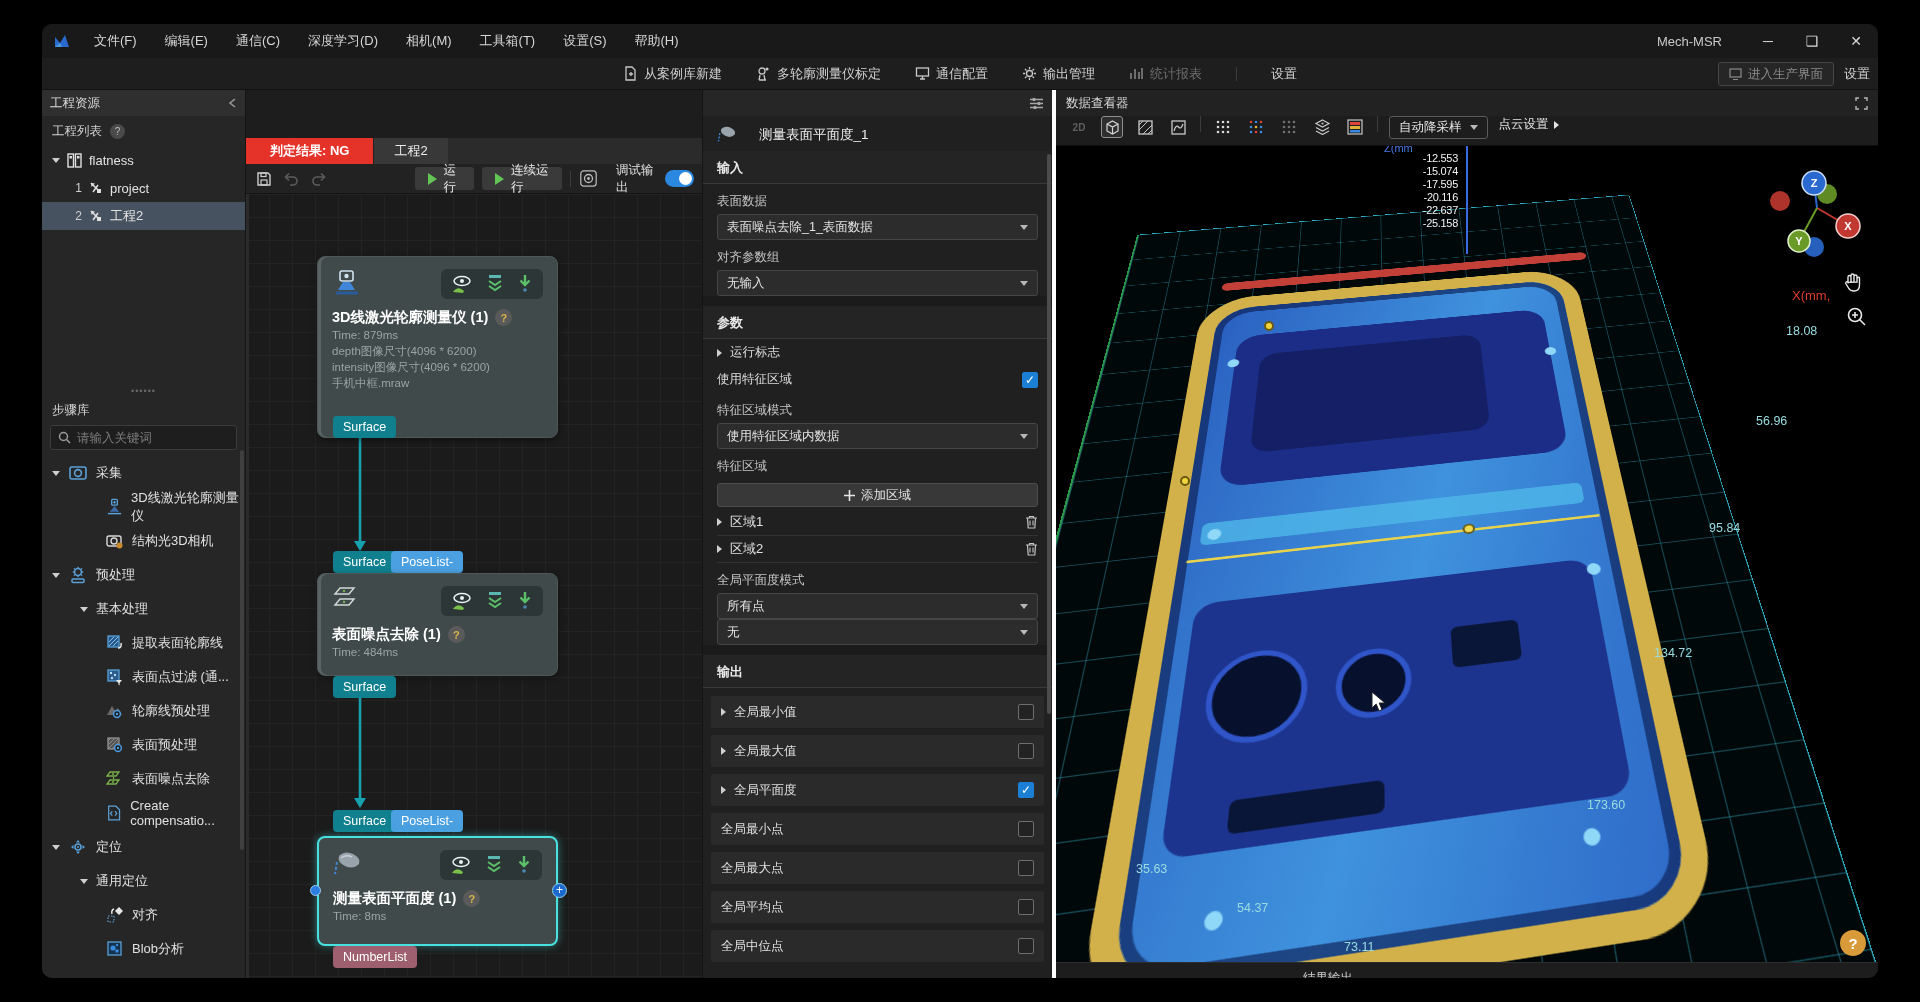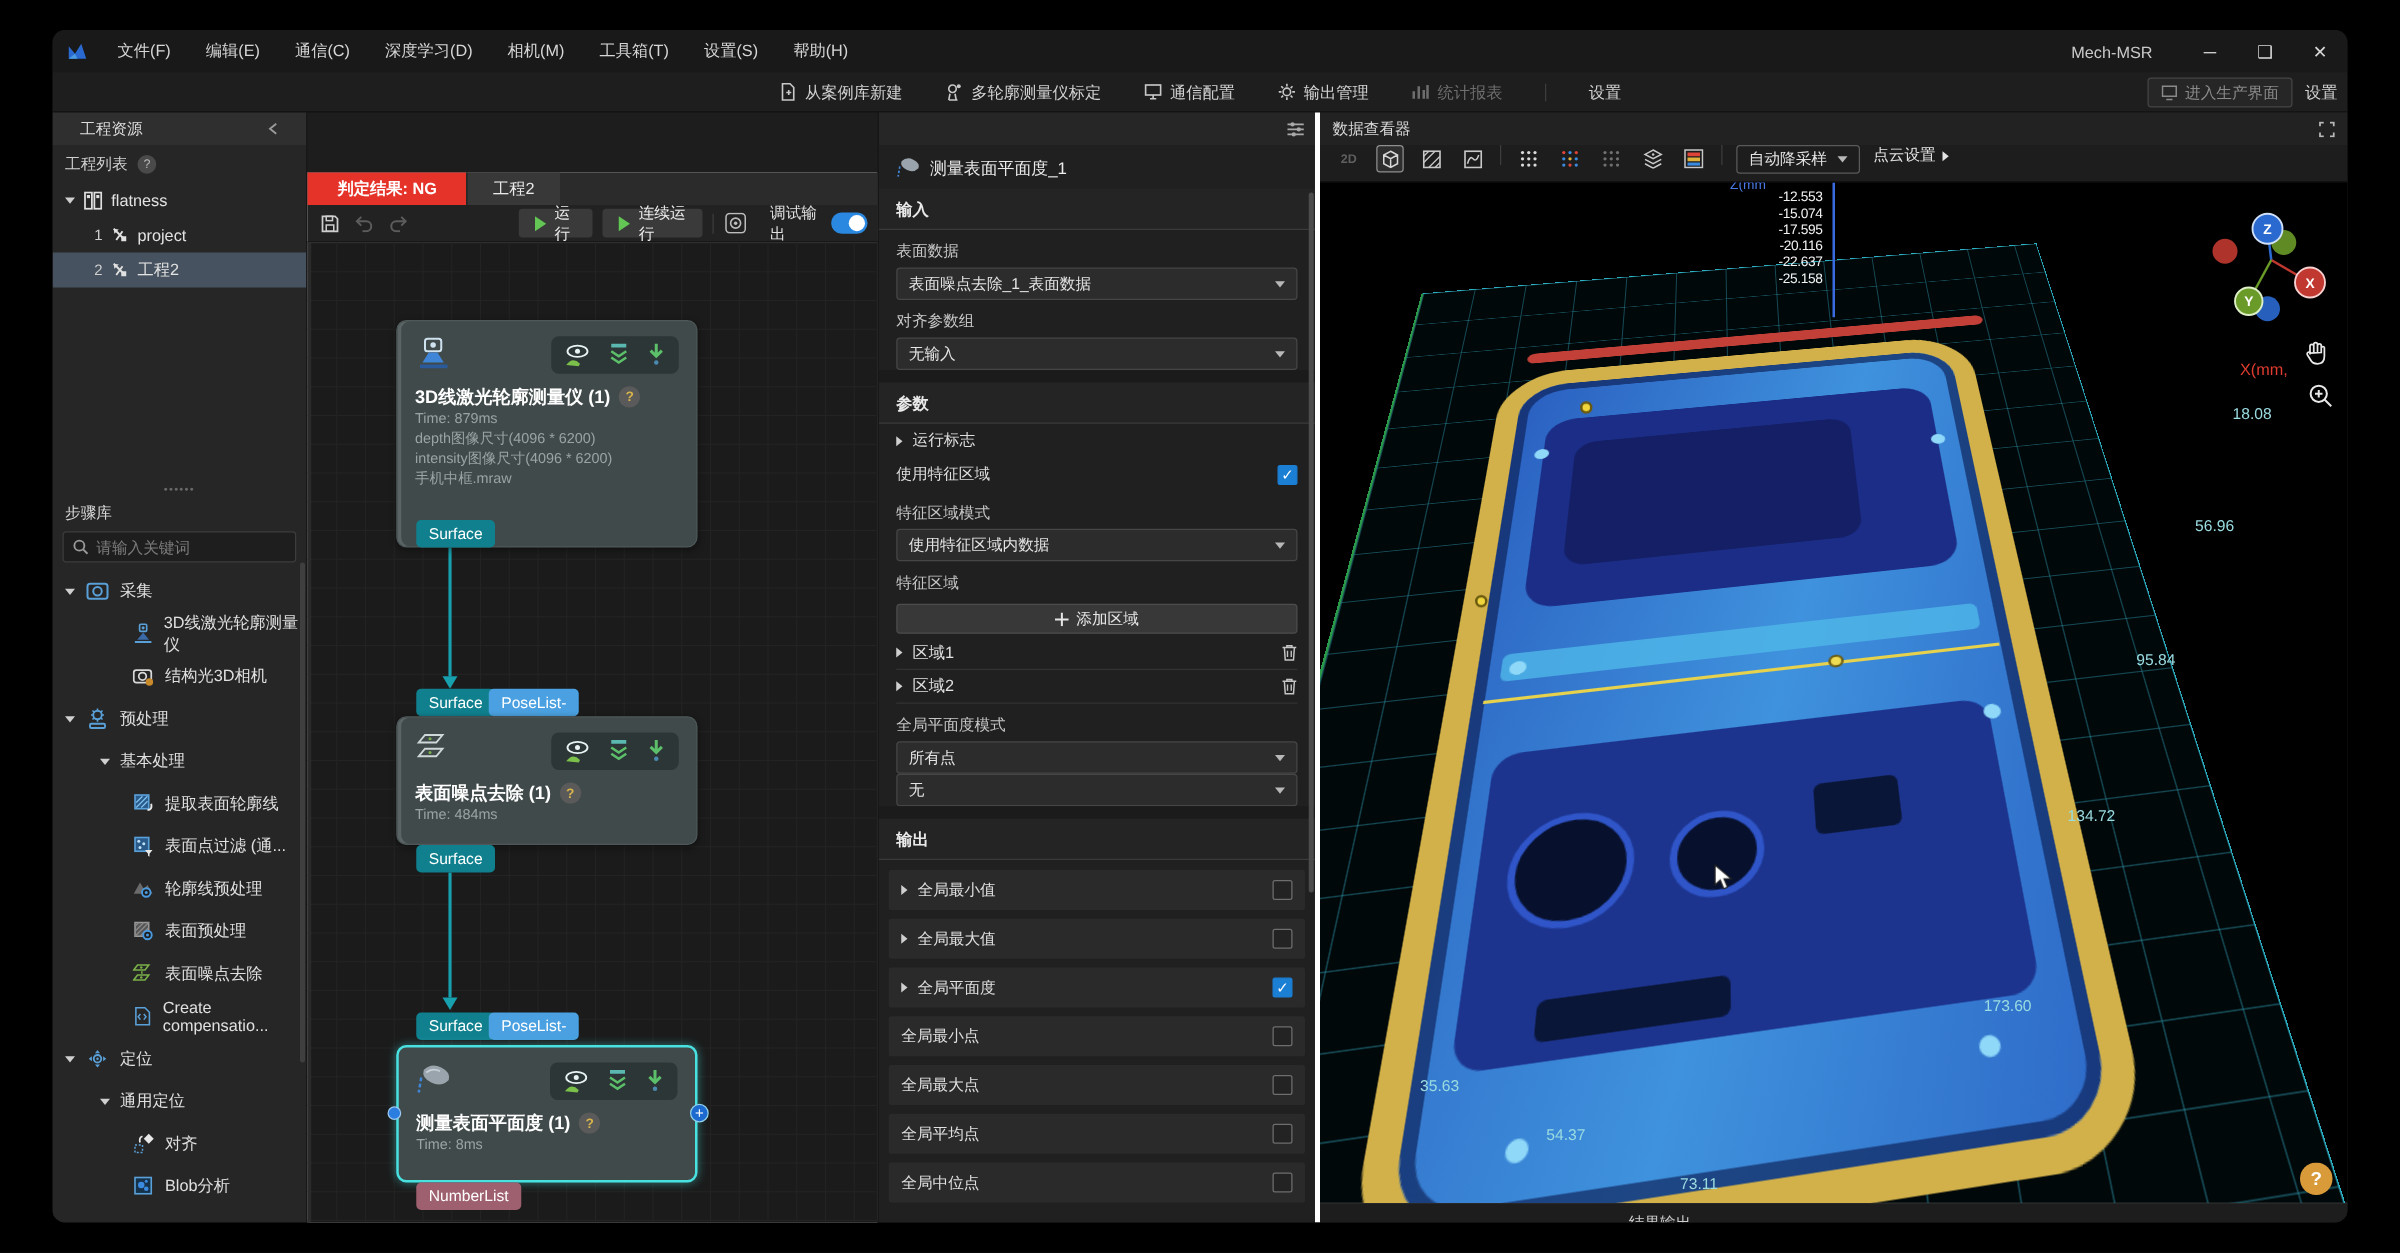--- a/index.html
+++ b/index.html
@@ -22,21 +22,21 @@
   .qb-right { position:absolute; right:8px; top:0; height:32px; display:flex; align-items:center; gap:10px; }
   .prod-btn { display:flex; align-items:center; gap:6px; border:1px solid #454545; border-radius:3px; height:24px; padding:0 10px; font-size:12.5px; color:#8a8a8a; background:#262626; }
 
   
   .sidebar { position:absolute; left:0; top:66px; width:204px; bottom:0; background:#262626; border-right:1px solid #141414; overflow:hidden; }
   .flow    { position:absolute; left:204px; top:66px; width:456px; bottom:0; background:#e5e5e5;margin-top:48px; }
   .props   { position:absolute; left:660px; top:66px; width:350px; bottom:0; background:#202020; border-left:1px solid #141414; overflow:hidden; }
   .viewer  { position:absolute; left:1010px; top:66px; right:0; bottom:0; background:#141414; border-left:4px solid #ffffff; }
 
   
-  .sb-header { height:26px; background:#2f2f2f; display:flex; align-items:center; justify-content:space-between; padding:0 22px; font-size:12.5px; color:#dcdcdc; }
+  .sb-header { height:26px; background:#2f2f2f; display:flex; align-items:center; justify-content:space-between; padding:0 8px; font-size:12.5px; color:#dcdcdc; }
   .sb-label-row { height:30px; display:flex; align-items:center; gap:8px; padding:0 10px; font-size:12.5px; color:#d0d0d0; }
   .q-circle { width:15px; height:15px; border-radius:50%; background:#4a4a4a; color:#b9b9b9; font-size:10px; display:flex; align-items:center; justify-content:center; }
   .proj-row { height:28px; display:flex; align-items:center; gap:7px; font-size:13px; color:#e2e2e2; padding-left:10px; }
   .proj-row.sel { background:#46525f; }
   .proj-idx { width:12px; text-align:right; color:#cfcfcf; font-size:12px; }
   .caret-d { width:0;height:0;border-top:5px solid #cfcfcf;border-left:4px solid transparent;border-right:4px solid transparent; }
   .caret-r { width:0;height:0;border-left:5px solid #cfcfcf;border-top:4px solid transparent;border-bottom:4px solid transparent; }
   .spacer1 { height:168px; position:relative; }
   .dots { position:absolute; bottom:2px; left:50%; transform:translateX(-50%); color:#6a6a6a; font-size:9px; letter-spacing:1px; }
   .steps-title { height:24px; display:flex; align-items:center; padding:0 10px; font-size:12.5px; color:#d8d8d8; }
@@ -75,21 +75,21 @@
   .node-line:first-of-type { margin-top:5px; }
   .tag { position:absolute; height:22px; border-radius:4px; color:#fff; font-size:12.5px; display:flex; align-items:center; justify-content:center; padding:0 10px; }
   .tag.surface { background:#10808e; }
   .tag.poselist { background:#4aa0e0; }
   .tag.numberlist { background:#9e5f6e; }
   .port-l { position:absolute; width:11px; height:11px; border-radius:50%; background:#2b7de0; border:1px solid #9cc8f0; }
   .port-r { position:absolute; width:15px; height:15px; border-radius:50%; background:#1c6ad0; border:1px solid #8fd0e8; color:#fff; font-size:12px; line-height:13px; text-align:center; }
 
   
   .props-header { height:26px; background:#262626; display:flex; align-items:center; justify-content:flex-end; padding:0 8px; }
-  .props-title { display:flex; align-items:center; gap:5px; padding:9px 14px 7px; font-size:13.5px; color:#ececec; }
+  .props-title { display:flex; align-items:center; gap:20px; padding:9px 14px 7px; font-size:13.5px; color:#ececec; }
   .section-h { font-size:13px; font-weight:bold; color:#eaeaea; padding:8px 14px 6px; border-bottom:1px solid #3a3a3a; background:#242424; }
   .p-label { font-size:12.5px; color:#c6c6c6; padding:9px 14px 4px; }
   .dropdown { margin:0 14px; height:26px; background:#2c2c2c; border:1px solid #464646; border-radius:3px; display:flex; align-items:center; justify-content:space-between; padding:0 9px; font-size:12.5px; color:#e4e4e4; }
   .dd-caret { width:0;height:0;border-top:5px solid #b8b8b8;border-left:4.5px solid transparent;border-right:4.5px solid transparent; }
   .p-row { height:27px; display:flex; align-items:center; gap:8px; padding:0 14px; font-size:12.5px; color:#dedede; }
   .p-row .grow { flex:1; }
   .cb { width:16px; height:16px; border:1.5px solid #6e6e6e; border-radius:2px; background:#232323; }
   .cb.checked { background:#1b7fd4; border-color:#1b7fd4; color:#fff; font-size:12px; line-height:14px; text-align:center; }
   .cb.checked::after { content:"✓"; }
   .add-btn { margin:4px 14px 2px; height:24px; background:#383838; border:1px solid #4c4c4c; border-radius:3px; display:flex; align-items:center; justify-content:center; gap:6px; font-size:12.5px; color:#e6e6e6; }

